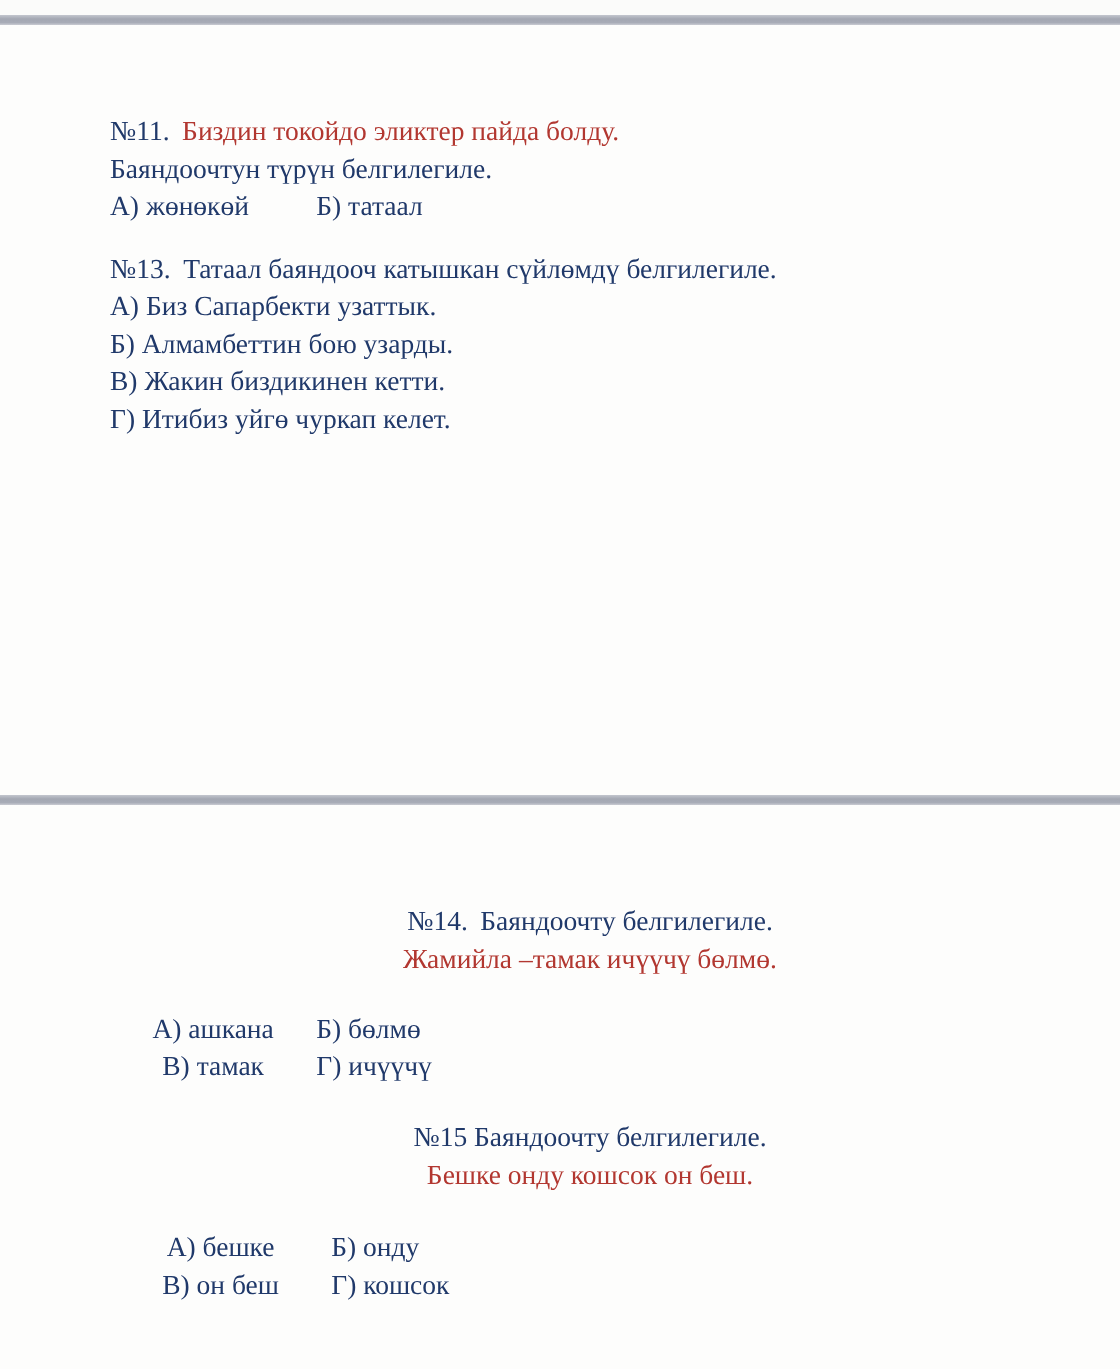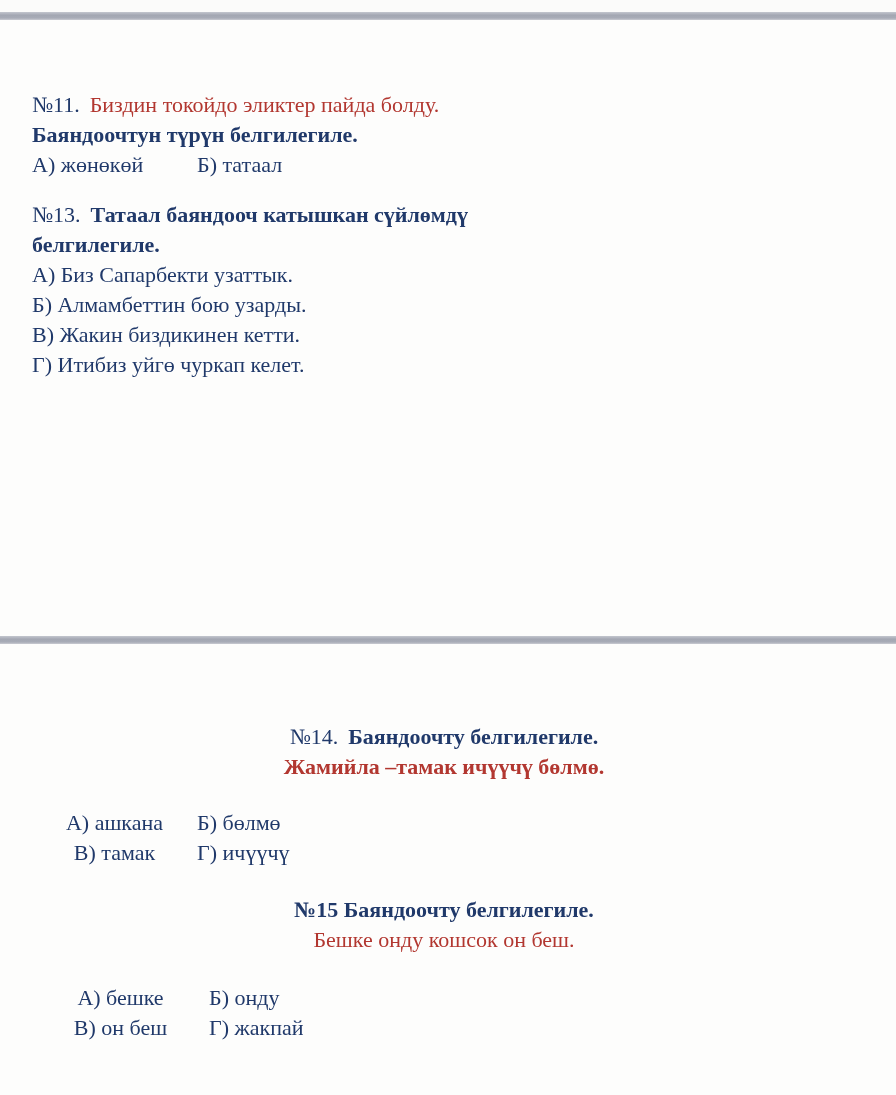--- a/index.html
+++ b/index.html
@@ -19,33 +19,33 @@
   .top-strip {
     height: 12px;
     background: #fbfbfa;
   }
   .divider-bar {
     height: 8px;
     background: linear-gradient(180deg, #c3c6ce 0%, #a3a7b2 40%, #a8acb7 75%, #c9cbd2 100%);
   }
   .page {
     box-sizing: border-box;
-    padding-left: 32px;
+    padding-left: 88px;
     padding-right: 40px;
   }
   .page-1 {
     height: 616px;
     padding-top: 70px;
   }
   .page-2 {
     padding-top: 78px;
     text-align: center;
   }
   p { margin: 0; }
-  .bold { font-weight: bold; }
+  .bold { font-weight: normal; }
   .red { color: #b23730; }
   .navy { color: #20396a; }
   .qnum { margin-right: 10px; }
   .heading-wrap { max-width: 555px; }
   .q-block-gap-lg { margin-top: 28px; }
   .q-block-gap-md { margin-top: 20px; }
   .opt-row { display: flex; }
   .opt-col1 { display: inline-block; width: 165px; }
   .opt-col1-wide { display: inline-block; width: 177px; }
   .opt-grid-gap { margin-top: 26px; }
@@ -108,18 +108,18 @@
   <div class="q15-gap">
     <p class="bold">№15 Баяндоочту белгилегиле.</p>
     <p class="red">Бешке онду кошсок он беш.</p>
     <div class="opt-grid-gap2">
       <div class="opt-row">
         <span class="opt-col1-wide">А) бешке</span>
         <span>Б) онду</span>
       </div>
       <div class="opt-row">
         <span class="opt-col1-wide">В) он беш</span>
-        <span>Г) жакпай</span>
+        <span>Г) кошсок</span>
       </div>
     </div>
   </div>
 
 </div>
 
 </body></html>

